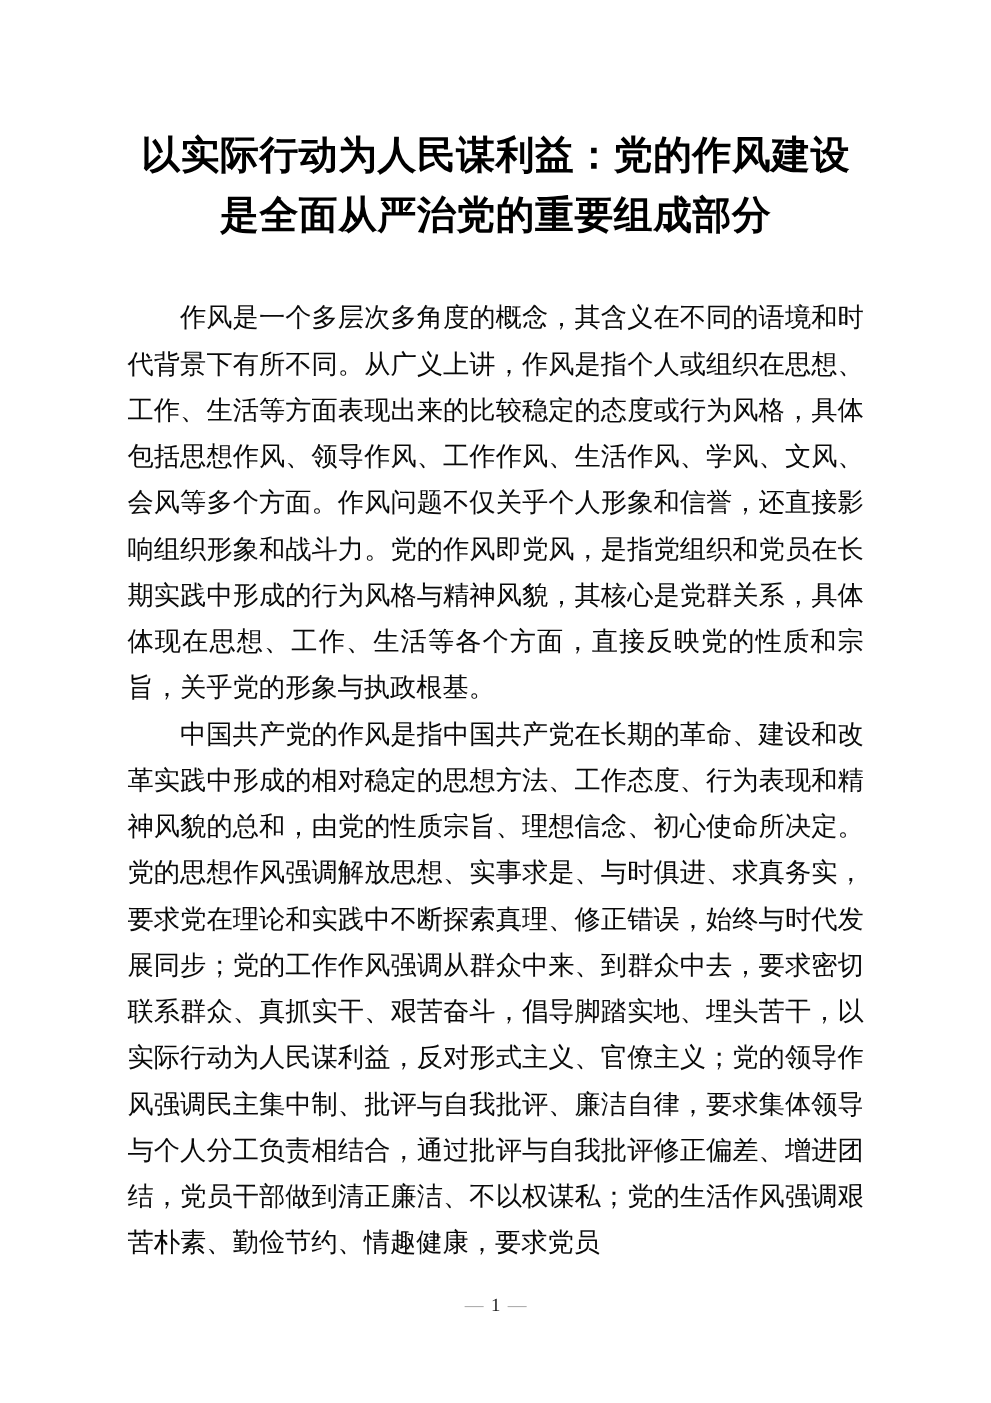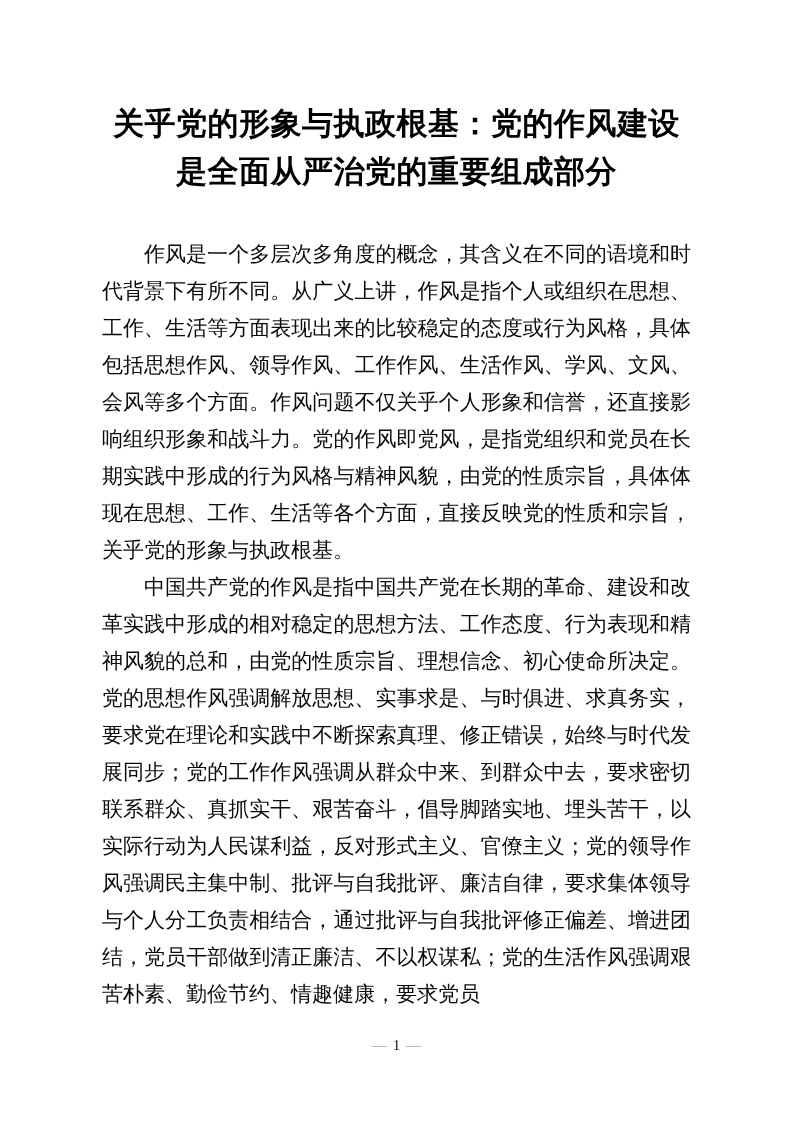--- a/index.html
+++ b/index.html
@@ -65,24 +65,24 @@
 
   .page-footer .num {
     color: #1a1a1a;
   }
 </style>
 </head>
 <body>
 
 <div class="page">
 
-  <h1 class="doc-title">关乎党的形象与执政根基：党的作风建设是全面从严治党的重要组成部分</h1>
+  <h1 class="doc-title">以实际行动为人民谋利益：党的作风建设是全面从严治党的重要组成部分</h1>
 
   <div class="doc-body">
-    <p>作风是一个多层次多角度的概念，其含义在不同的语境和时代背景下有所不同。从广义上讲，作风是指个人或组织在思想、工作、生活等方面表现出来的比较稳定的态度或行为风格，具体包括思想作风、领导作风、工作作风、生活作风、学风、文风、会风等多个方面。作风问题不仅关乎个人形象和信誉，还直接影响组织形象和战斗力。党的作风即党风，是指党组织和党员在长期实践中形成的行为风格与精神风貌，由党的性质宗旨，具体体现在思想、工作、生活等各个方面，直接反映党的性质和宗旨，关乎党的形象与执政根基。</p>
+    <p>作风是一个多层次多角度的概念，其含义在不同的语境和时代背景下有所不同。从广义上讲，作风是指个人或组织在思想、工作、生活等方面表现出来的比较稳定的态度或行为风格，具体包括思想作风、领导作风、工作作风、生活作风、学风、文风、会风等多个方面。作风问题不仅关乎个人形象和信誉，还直接影响组织形象和战斗力。党的作风即党风，是指党组织和党员在长期实践中形成的行为风格与精神风貌，其核心是党群关系，具体体现在思想、工作、生活等各个方面，直接反映党的性质和宗旨，关乎党的形象与执政根基。</p>
     <p>中国共产党的作风是指中国共产党在长期的革命、建设和改革实践中形成的相对稳定的思想方法、工作态度、行为表现和精神风貌的总和，由党的性质宗旨、理想信念、初心使命所决定。党的思想作风强调解放思想、实事求是、与时俱进、求真务实，要求党在理论和实践中不断探索真理、修正错误，始终与时代发展同步；党的工作作风强调从群众中来、到群众中去，要求密切联系群众、真抓实干、艰苦奋斗，倡导脚踏实地、埋头苦干，以实际行动为人民谋利益，反对形式主义、官僚主义；党的领导作风强调民主集中制、批评与自我批评、廉洁自律，要求集体领导与个人分工负责相结合，通过批评与自我批评修正偏差、增进团结，党员干部做到清正廉洁、不以权谋私；党的生活作风强调艰苦朴素、勤俭节约、情趣健康，要求党员</p>
   </div>
 
   <div class="page-footer">
     <span class="dash">—</span><span class="num">1</span><span class="dash">—</span>
   </div>
 
 </div>
 
 </body></html>

